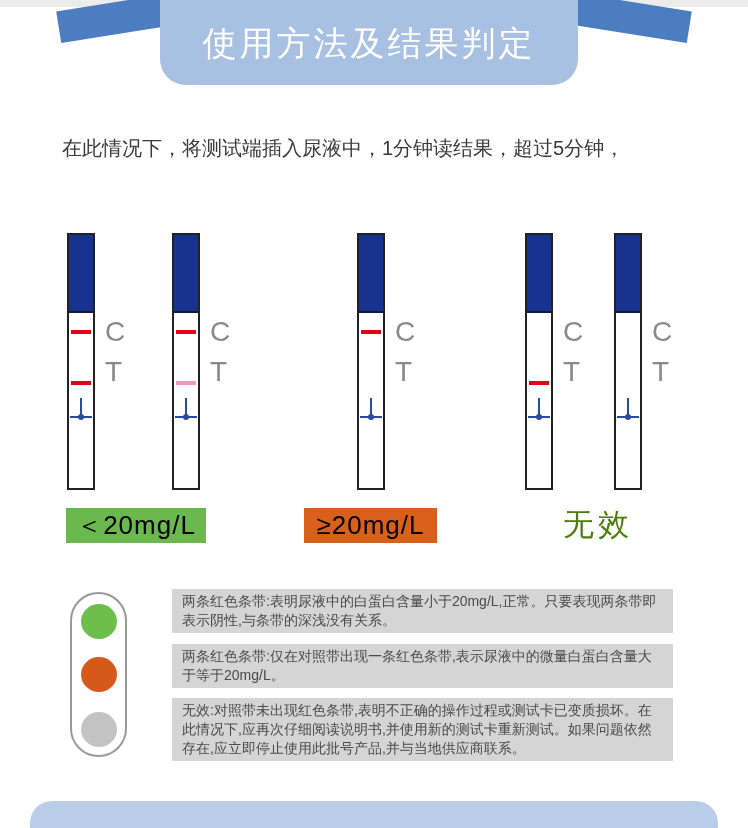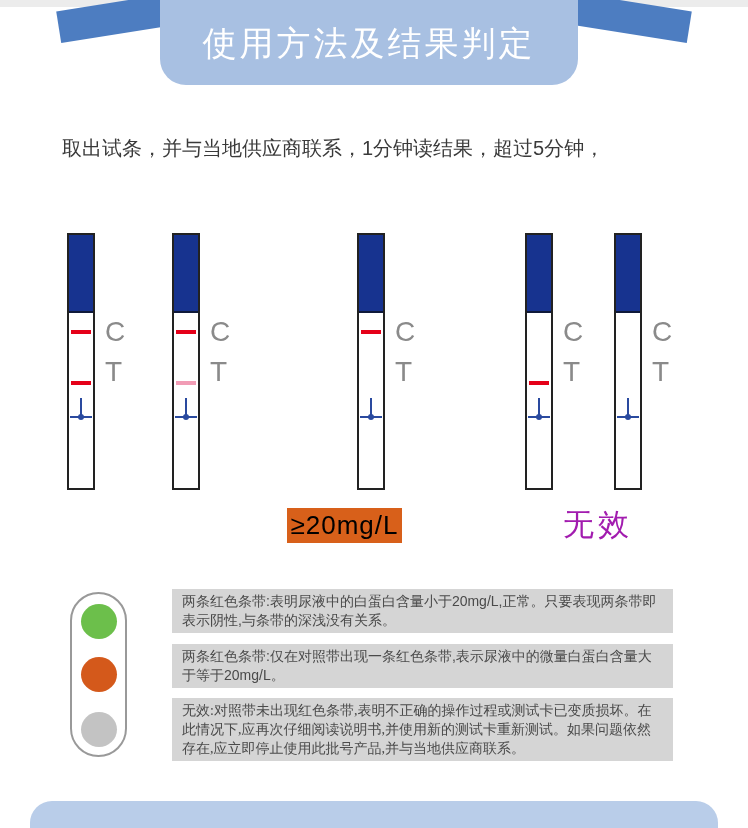--- a/index.html
+++ b/index.html
@@ -24,51 +24,51 @@
   .line.c{top:95px;}
   .line.t{top:146px;}
   .max{position:absolute;left:1px;right:1px;top:181px;height:2px;}
   .spike{position:absolute;left:50%;margin-left:-1px;top:163px;width:2px;height:20px;}
   .sdot{position:absolute;left:50%;margin-left:-3px;top:179px;width:6px;height:6px;border-radius:50%;}
   .ct{position:absolute;font-size:28px;line-height:1;color:#8a8a8a;}
   
   .result-label{position:absolute;top:508px;height:35px;display:flex;align-items:center;
         justify-content:center;font-size:26px;letter-spacing:1px;}
   .label-neg{left:66px;width:140px;}
-  .label-pos{left:287px;width:115px;}
+  .label-pos{left:304px;width:133px;}
   .label-invalid{left:548px;top:505px;width:100px;height:40px;font-size:31px;font-weight:500;letter-spacing:4px;}
   
   .traffic{position:absolute;left:70px;top:592px;width:57px;height:165px;background:#fff;
         border:2px solid #999;border-radius:30px;box-sizing:border-box;}
   .dot{position:absolute;left:50%;margin-left:-18px;width:36px;height:35px;border-radius:50%;}
   
   .info-box{position:absolute;left:172px;width:501px;background:#d5d5d5;color:#4a4a4a;
         font-size:14px;line-height:19px;padding:3px 10px;box-sizing:border-box;}
   .box-1{top:589px;}
   .box-2{top:644px;}
-  .box-3{top:698px;font-family:Liberation Serif, serif;}
+  .box-3{top:698px;}
   
   .bottom-ribbon{position:absolute;left:30px;top:801px;width:688px;height:27px;
         border-radius:22px 22px 0 0;}
 </style>
 </head>
 <body>
 
 <div class="page">
 
   <div class="top-bar"></div>
 
   <div class="wing wing-left" style="background-color: rgb(77, 125, 193);"></div>
   <div class="wing wing-right" style="background-color: rgb(77, 125, 193);"></div>
   <div class="ribbon-panel" style="background-color: rgb(168, 192, 226);">
     <div class="ribbon-title">使用方法及结果判定</div>
   </div>
 
   <div class="instructions">
-    <div>取出试条，并与当地供应商联系，1分钟读结果，超过5分钟，</div>
+    <div>在此情况下，将测试端插入尿液中，1分钟读结果，超过5分钟，</div>
   </div>
 
   <div id="strips">
       <div class="strip" style="left: 67px;">
         <div class="strip-top" style="background:#17338f"></div>
         <div class="line c" style="background:#e50019"></div>
         <div class="line t" style="background:#e50019"></div>
         <div class="max" style="background:#2a4a9f"></div>
         <div class="spike" style="background:#2a4a9f"></div>
         <div class="sdot" style="background:#2a4a9f"></div>
@@ -106,22 +106,23 @@
       <div class="strip" style="left: 614px;">
         <div class="strip-top" style="background:#17338f"></div>
         <div class="max" style="background:#2a4a9f"></div>
         <div class="spike" style="background:#2a4a9f"></div>
         <div class="sdot" style="background:#2a4a9f"></div>
       </div>
       <div class="ct" style="left: 652px; top: 318px;">C</div>
       <div class="ct" style="left: 652px; top: 358px;">T</div>
     </div>
 
+  <div class="result-label label-neg" style="background-color: rgb(107, 184, 78);">＜20mg/L</div>
   <div class="result-label label-pos" style="background-color: rgb(216, 96, 26);">≥20mg/L</div>
-  <div class="result-label label-invalid" style="color: #a21caf;">无效</div>
+  <div class="result-label label-invalid" style="color: #4d7c0f;">无效</div>
 
   <div class="traffic">
     <div class="dot" style="top: 10px; background-color: rgb(108, 191, 75);"></div>
     <div class="dot" style="top: 63px; background-color: rgb(212, 89, 27);"></div>
     <div class="dot" style="top: 118px; background-color: rgb(195, 195, 195);"></div>
   </div>
 
   <div class="info-box box-1">两条红色条带:表明尿液中的白蛋白含量小于20mg/L,正常。只要表现两条带即表示阴性,与条带的深浅没有关系。</div>
   <div class="info-box box-2">两条红色条带:仅在对照带出现一条红色条带,表示尿液中的微量白蛋白含量大于等于20mg/L。</div>
   <div class="info-box box-3">无效:对照带未出现红色条带,表明不正确的操作过程或测试卡已变质损坏。在此情况下,应再次仔细阅读说明书,并使用新的测试卡重新测试。如果问题依然存在,应立即停止使用此批号产品,并与当地供应商联系。</div>

